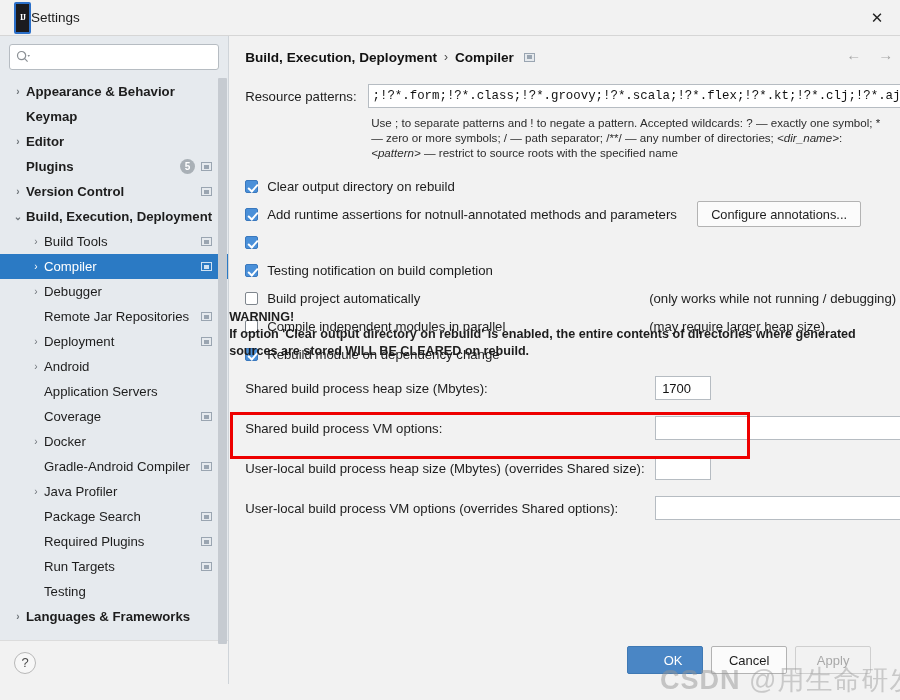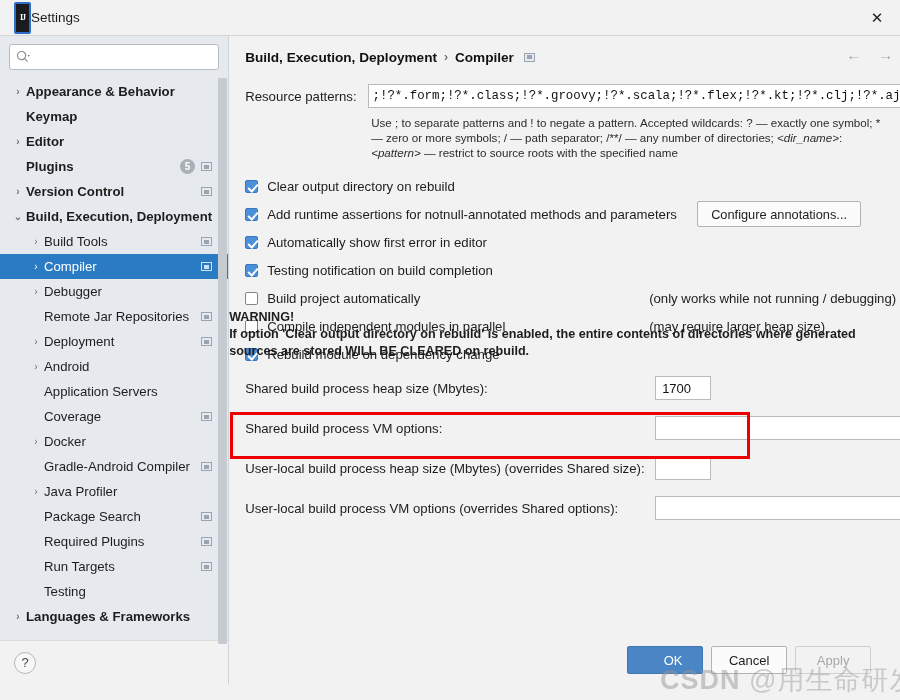--- a/index.html
+++ b/index.html
@@ -442,21 +442,20 @@
             <span class="cb checked"></span>
             <span class="cb-text">Clear output directory on rebuild</span>
           </div>
           <div class="cb-row">
             <span class="cb checked"></span>
             <span class="cb-text">Add runtime assertions for notnull-annotated methods and parameters</span>
             <button class="btn-annot">Configure annotations...</button>
           </div>
           <div class="cb-row">
             <span class="cb checked"></span>
-            <span class="cb-text">Automatically show first error in editor</span>
           </div>
           <div class="cb-row">
             <span class="cb checked"></span>
             <span class="cb-text">Testing notification on build completion</span>
           </div>
           <div class="cb-row">
             <span class="cb"></span>
             <span class="cb-text">Build project automatically</span>
             <span class="cb-note">(only works while not running / debugging)</span>
           </div>

